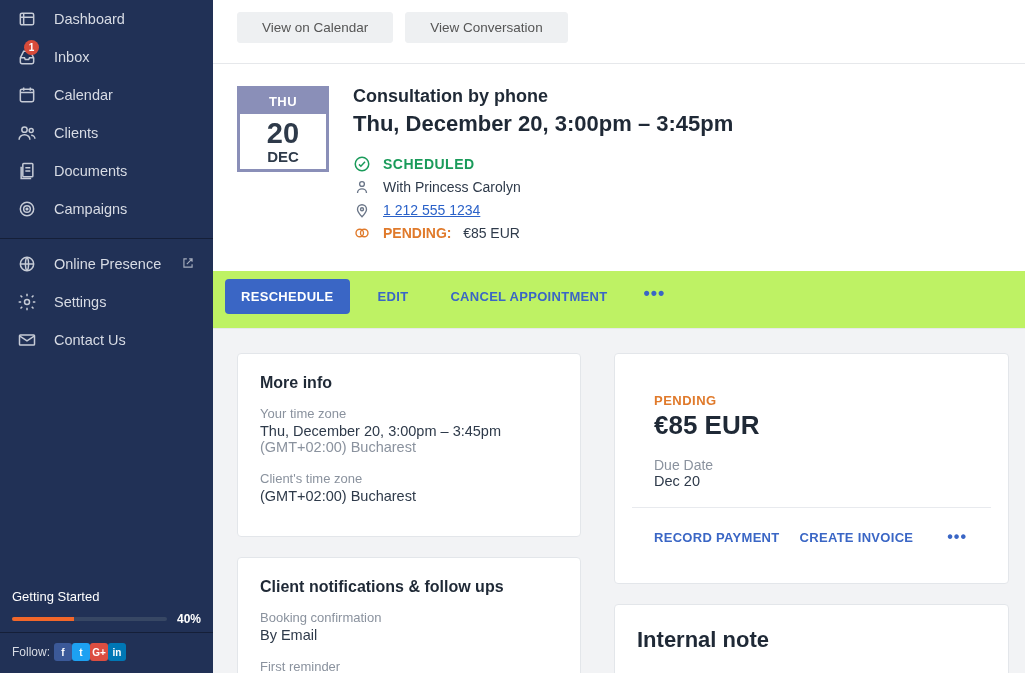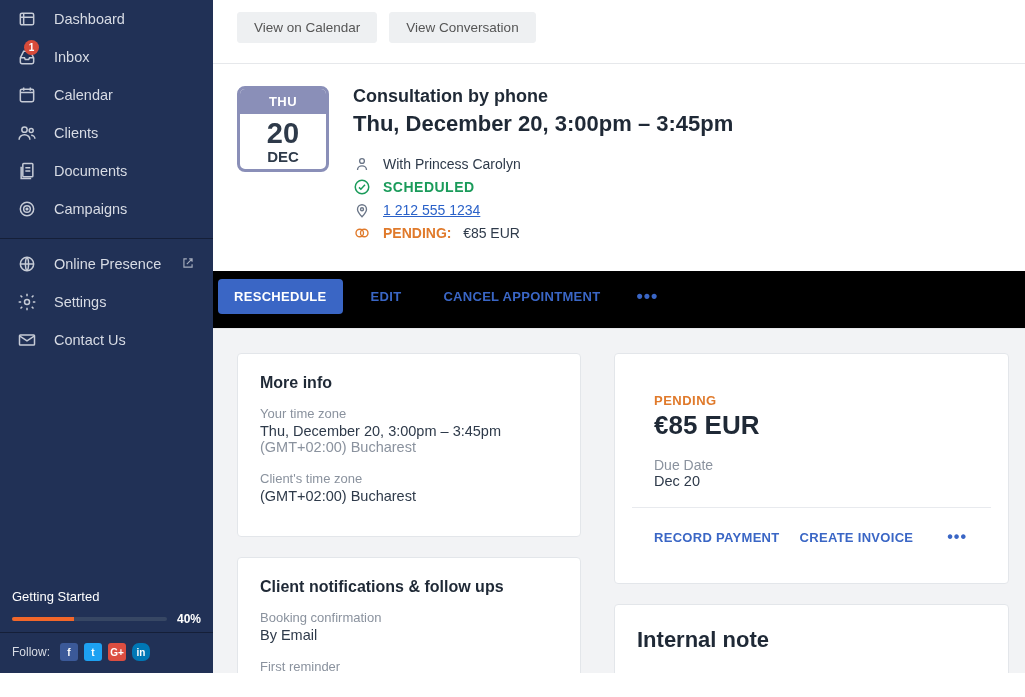--- a/index.html
+++ b/index.html
@@ -15,52 +15,52 @@
 .nav-item .ext{margin-left:auto;font-size:13px;opacity:.8;width:16px;height:16px;display:inline-flex;}
 .nav-sep{border-top:1px solid rgba(0,0,0,.35);margin:10px 0 6px;}
 .badge{position:absolute;left:24px;top:2px;background:#d74b3a;color:#fff;border-radius:50%;width:15px;height:15px;font-size:10px;display:flex;align-items:center;justify-content:center;font-weight:600;}
 
 .sidebar-bottom{margin-top:auto;padding:12px 12px 6px 12px;color:#d7dbe4;}
 .gs-title{font-size:13px;margin-bottom:8px;color:#fff;}
 .gs-row{display:flex;align-items:center;gap:10px;}
 .gs-bar{flex:1;height:4px;background:#374764;border-radius:2px;overflow:hidden;}
 .gs-fill{height:100%;background:#f2672a;width:40%;}
 .gs-pct{font-size:12px;color:#fff;font-weight:600;}
-.follow{display:flex;align-items:center;gap:6px;padding:10px 12px 12px;border-top:1px solid rgba(0,0,0,.35);}
+.follow{display:flex;align-items:center;padding:10px 12px 12px;border-top:1px solid rgba(0,0,0,.35);}
 .follow .lbl{font-size:12px;color:#d7dbe4;margin-right:4px;}
 .soc{width:18px;height:18px;border-radius:3px;display:flex;align-items:center;justify-content:center;color:#fff;font-size:10px;font-weight:700;}
 .soc.fb{background:#3b5998;}
 .soc.tw{background:#1da1f2;}
 .soc.gp{background:#dc4e41;}
-.soc.li{background:#0077b5;border-radius:7px;}
+.soc.li{background:#0077b5;}
 
 
 .main{flex:1;background:#f2f3f5;display:flex;flex-direction:column;overflow:hidden;}
 .topbtns{display:flex;gap:12px;padding:12px 0 20px 24px;background:#fff;border-bottom:1px solid #e6e8eb;}
-.btn-gray{background:#eef0f2;border:1px solid #eef0f2;color:#555;padding:7px 16px;font-size:13.5px;border-radius:3px;cursor:pointer;}
+.btn-gray{background:#eef0f2;border:1px solid #eef0f2;color:#555;padding:7px 24px;font-size:13.5px;border-radius:3px;cursor:pointer;}
 
 .header{display:flex;gap:24px;padding:22px 24px 24px 24px;background:#fff;}
-.cal-box{width:92px;height:86px;border:3px solid #8a8fb8;border-radius:8px;overflow:hidden;background:#fff;position:relative;}
+.cal-box{width:92px;height:86px;border:3px solid #8a8fb8;border-radius:0;overflow:hidden;background:#fff;position:relative;}
 .cal-top{background:#8a8fb8;color:#fff;text-align:center;font-size:13px;font-weight:700;letter-spacing:.5px;padding:5px 0;}
 .cal-body{text-align:center;padding-top:4px;}
 .cal-day{font-size:29px;color:#2e3a4a;font-weight:600;line-height:1.05;}
 .cal-mon{font-size:15px;color:#2e3a4a;font-weight:600;}
 
 .hdr-right h2{font-size:18px;color:#1f2936;font-weight:600;margin-bottom:4px;}
 .hdr-right h1{font-size:22px;color:#1f2936;font-weight:700;margin-bottom:18px;}
 .meta{font-size:14px;color:#2e3a4a;display:flex;align-items:center;gap:12px;margin:5px 0;}
 .meta .mi{width:18px;height:18px;display:inline-flex;align-items:center;justify-content:center;color:#6b7688;}
 .status-scheduled{color:#1a9b5a;font-weight:700;letter-spacing:.5px;}
 .phone-link{color:#2b62c9;text-decoration:underline;}
 .pending-text{color:#e07a2b;font-weight:600;}
 .amt-inline{color:#2e3a4a;font-weight:500;}
 .mi.green{color:#1a9b5a;}
 .mi.orange{color:#e07a2b;}
 
-.actionbar{display:flex;align-items:center;gap:14px;padding:8px 0 14px 5px;background:#000000;border-bottom:1px solid #e6e8eb;}
+.actionbar{display:flex;align-items:flex-start;gap:14px;padding:8px 0 14px 12px;background:#bef264;border-bottom:1px solid #e6e8eb;}
 .btn-primary{background:#3a66c5;color:#fff;border:none;padding:10px 16px;font-size:13px;font-weight:700;letter-spacing:.3px;border-radius:4px;cursor:pointer;}
 .lnk{color:#3a66c5;font-size:13px;font-weight:700;letter-spacing:.3px;padding:10px 14px;cursor:pointer;}
 .dots{color:#3a66c5;font-size:18px;font-weight:700;letter-spacing:1px;cursor:pointer;padding:4px 8px;}
 .dots.small{font-size:16px;letter-spacing:1px;color:#3a66c5;}
 
 .content{flex:1;overflow:auto;padding:24px 16px 0 24px;display:grid;grid-template-columns:1fr 395px;gap:33px;align-items:start;}
 .card{background:#fff;border:1px solid #e3e6ea;border-radius:4px;padding:20px 22px;margin-bottom:20px;}
 .card h3{font-size:16px;color:#1f2936;font-weight:700;margin-bottom:14px;}
 .lbl-sm{font-size:13px;color:#8a929e;margin-bottom:2px;}
 .val{font-size:14.5px;color:#2e3a4a;}
@@ -214,36 +214,36 @@
         <div class="cal-top">THU</div>
         <div class="cal-body">
           <div class="cal-day">20</div>
           <div class="cal-mon">DEC</div>
         </div>
       </div>
       <div class="hdr-right">
         <h2>Consultation by phone</h2>
         <h1>Thu, December 20, 3:00pm – 3:45pm</h1>
         <div class="meta">
+          <span class="mi green">
+            <svg width="18" height="18" viewBox="0 0 24 24" stroke="#1a9b5a" fill="none" stroke-width="2">
+                <circle cx="12" cy="12" r="9"></circle>
+                <path d="M8 12.5l2.5 2.5L16 9"></path>
+              </svg>
+          </span>
+          <span class="status-scheduled">SCHEDULED</span>
+        </div>
+        <div class="meta">
           <span class="mi">
             <svg width="18" height="18" viewBox="0 0 24 24" stroke="#6b7688" fill="none" stroke-width="1.8">
                 <circle cx="12" cy="8" r="3.2"></circle>
                 <path d="M6 20c0-3 2.7-5.5 6-5.5s6 2.5 6 5.5"></path>
               </svg>
           </span>
           <span>With Princess Carolyn</span>
-        </div>
-        <div class="meta">
-          <span class="mi green">
-            <svg width="18" height="18" viewBox="0 0 24 24" stroke="#1a9b5a" fill="none" stroke-width="2">
-                <circle cx="12" cy="12" r="9"></circle>
-                <path d="M8 12.5l2.5 2.5L16 9"></path>
-              </svg>
-          </span>
-          <span class="status-scheduled">SCHEDULED</span>
         </div>
         <div class="meta">
           <span class="mi">
             <svg width="18" height="18" viewBox="0 0 24 24" stroke="#6b7688" fill="none" stroke-width="1.8">
                 <path d="M12 21s-6-6.2-6-10a6 6 0 1 1 12 0c0 3.8-6 10-6 10z"></path>
                 <circle cx="12" cy="11" r="2"></circle>
               </svg>
           </span>
           <a class="phone-link">1 212 555 1234</a>
         </div>

